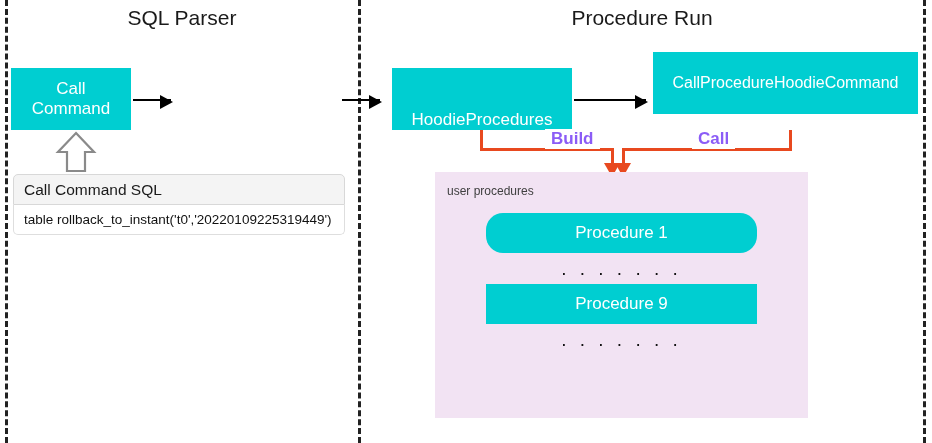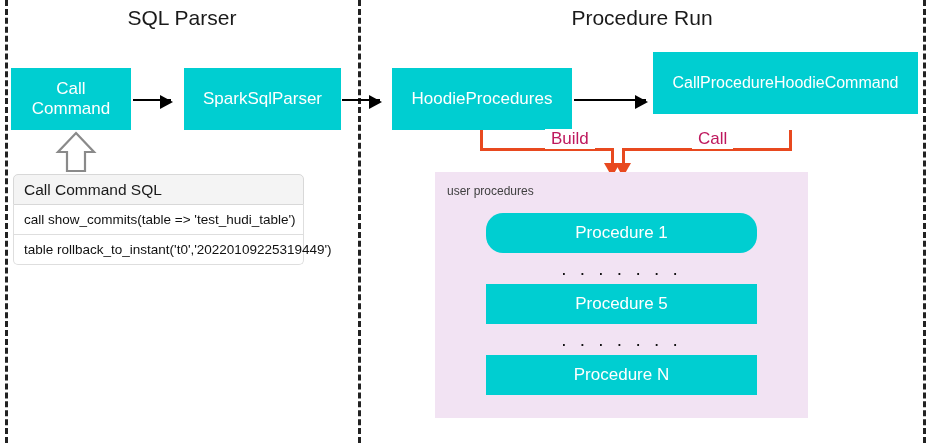--- a/index.html
+++ b/index.html
@@ -114,24 +114,25 @@
   .oarrow {
     position: absolute;
     width: 0; height: 0;
     border-left: 8px solid transparent;
     border-right: 8px solid transparent;
     border-top: 14px solid #E8491F;
   }
   .olabel {
     position: absolute;
     font-size: 17px;
-    color: #be185d;
+    color: #8b5cf6;
     background: #ffffff;
     padding: 0 6px;
     white-space: nowrap;
+    font-weight: bold;
   }
 
   
   .panel {
     position: absolute;
     background: #f2e3f3;
   }
   .panel-label {
     position: absolute;
     font-size: 12px;
@@ -159,39 +160,35 @@
   <div class="section-title" style="left:8px; top:6px; width:348px;">SQL Parser</div>
   <div class="section-title" style="left:362px; top:6px; width:560px;">Procedure Run</div>
 
   <div class="tealbox" style="left:11px; top:68px; width:120px; height:62px; flex-direction:column;">
     <span>Call</span>
     <span>Command</span>
   </div>
 
   <div class="harrow" style="left:133px; top:99px; width:38px;"></div>
 
-  <div class="tealbox" style="left:184px; top:68px; width:157px; height:62px;">
-    <span>SparkSqlParser</span>
-  </div>
 
   <div class="harrow" style="left:342px; top:99px; width:38px;"></div>
 
   <div class="blockarrow" style="left:55px; top:131px; width:42px; height:42px;">
     <svg width="42" height="42" viewBox="0 0 42 42">
       <polygon points="21,2 39,21 30,21 30,40 12,40 12,21 3,21" fill="#ffffff" stroke="#8a8a8a" stroke-width="2.2" stroke-linejoin="miter"></polygon>
     </svg>
   </div>
 
-  <div class="sqltable" style="left:13px; top:174px; width:291px;">
+  <div class="sqltable" style="left:13px; top:174px; width:332px;">
     <div class="hdr">Call Command SQL</div>
-    <div class="row">call show_commits(table =&gt; 'test_hudi_table')</div>
     <div class="row last">table rollback_to_instant('t0','20220109225319449')</div>
   </div>
 
-  <div class="tealbox" style="left:392px; top:68px; width:180px; height:62px;">
+  <div class="tealbox" style="left:392px; top:68px; width:180px; height:62px;align-items:flex-end;">
     <span>HoodieProcedures</span>
   </div>
 
   <div class="harrow" style="left:574px; top:99px; width:72px;"></div>
 
   <div class="tealbox small" style="left:653px; top:52px; width:265px; height:62px;">
     <span>CallProcedureHoodieCommand</span>
   </div>
 
   <div class="oline" style="left:480px; top:130px; width:3px; height:21px;"></div>
@@ -210,22 +207,19 @@
 
   <div class="panel-label" style="left:447px; top:184px;">user procedures</div>
 
   <div class="tealbox" style="left:486px; top:213px; width:271px; height:40px;border-radius:17px;">
     <span>Procedure 1</span>
   </div>
 
   <div class="dots" style="left:486px; top:258px; width:271px;">. . . . . . .</div>
 
   <div class="tealbox" style="left:486px; top:284px; width:271px; height:40px;">
-    <span>Procedure 5</span>
+    <span>Procedure 9</span>
   </div>
 
   <div class="dots" style="left:486px; top:329px; width:271px;">. . . . . . .</div>
 
-  <div class="tealbox" style="left:486px; top:355px; width:271px; height:40px;">
-    <span>Procedure N</span>
-  </div>
 
 </div>
 
 </body></html>

